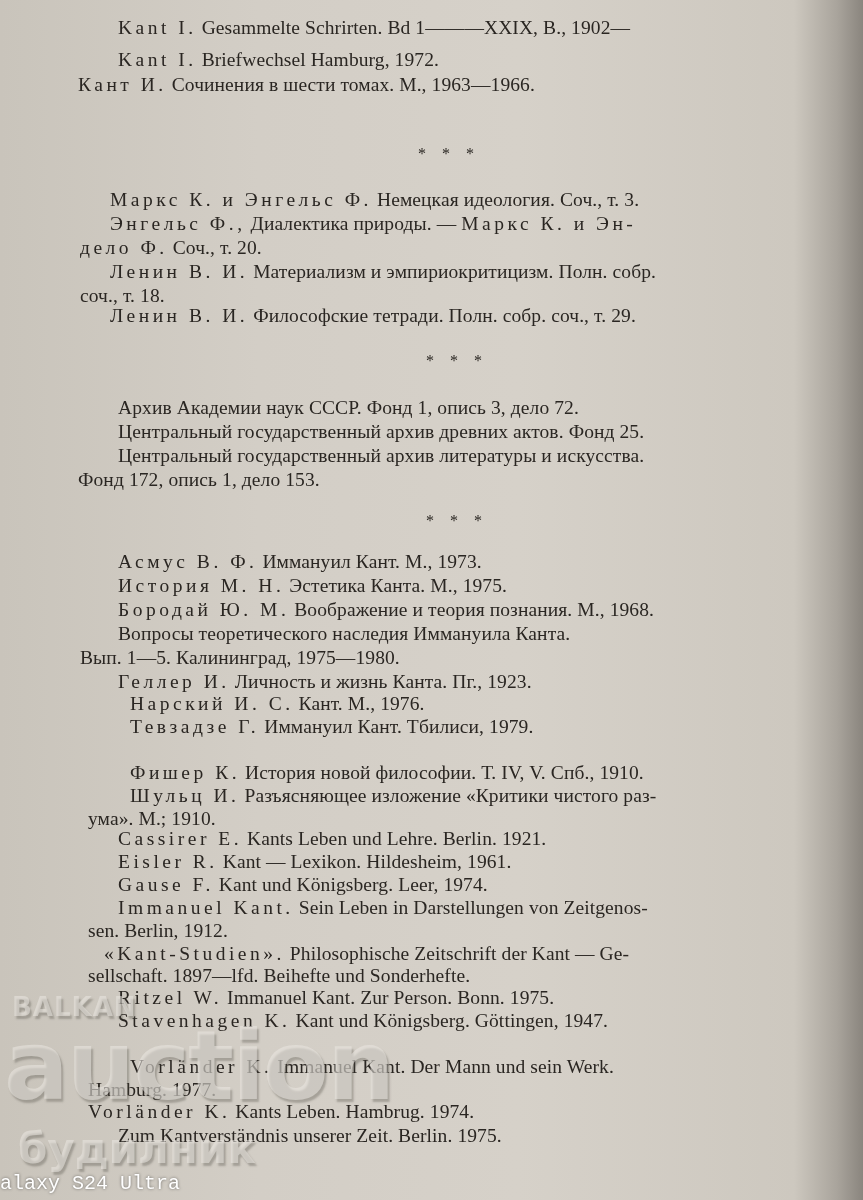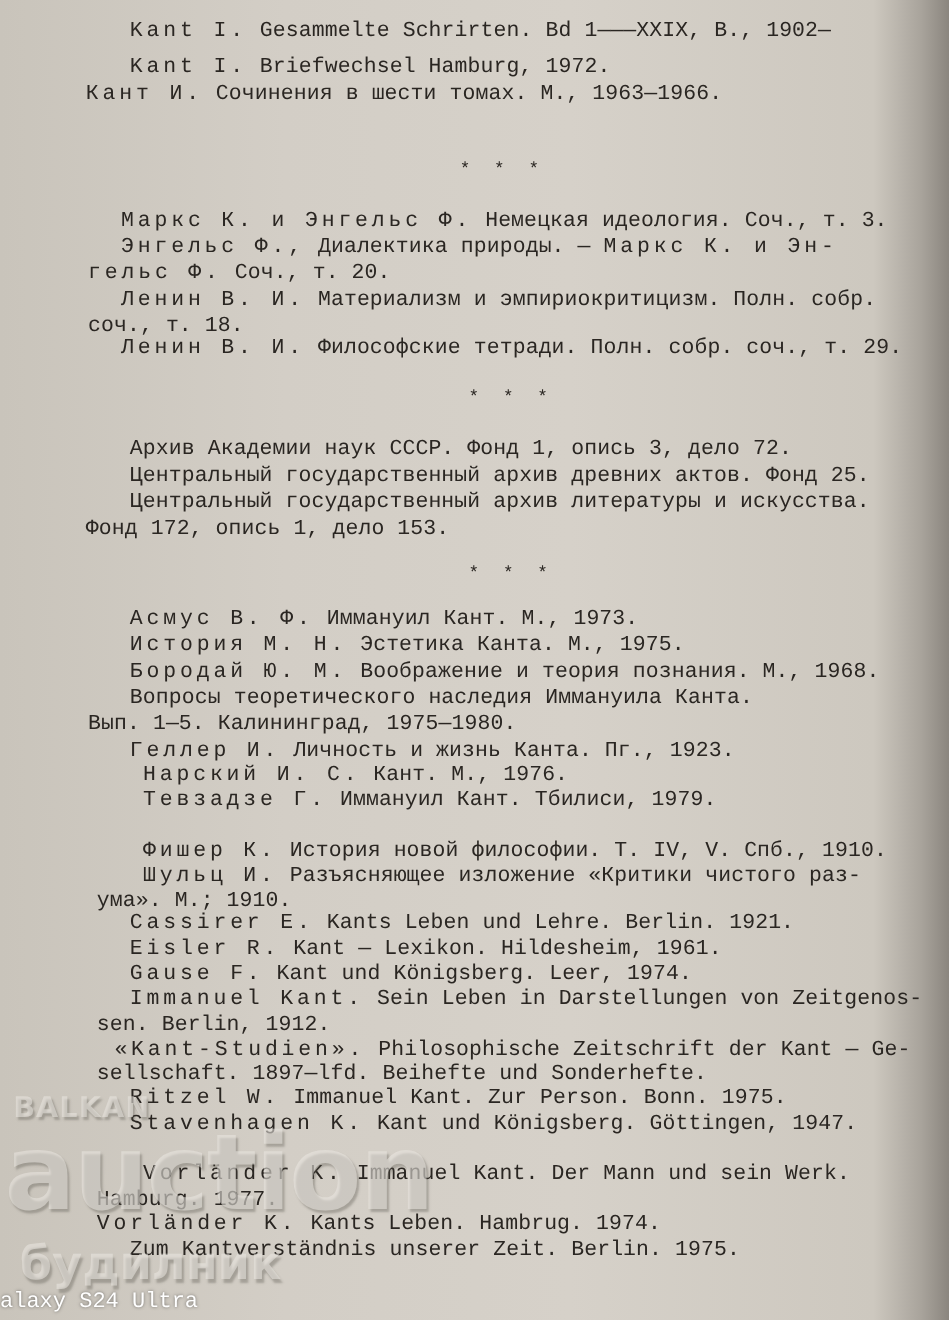--- a/index.html
+++ b/index.html
@@ -2,21 +2,21 @@
 <html><head>
   <meta charset="utf-8">
   <style>
     html, body { margin: 0; padding: 0; }
     body {
       width: 863px; height: 1200px; overflow: hidden; position: relative;
       background: linear-gradient(90deg, #c9c4bb 0%, #d3cec6 30%, #d6d1c9 60%, #cdc8bf 92%, #a9a49c 97%, #8a857e 100%);
       font-family: "Liberation Serif", "DejaVu Serif", serif;
       color: #2a2622;
     }
-    .page { position: absolute; left: 0; top: 0; width: 863px; height: 1200px; font-family: Liberation Mono, monospace; }
+    .page { position: absolute; left: 0; top: 0; width: 863px; height: 1200px; }
     .line {
       position: absolute; white-space: nowrap; font-size: 19.5px; line-height: 24px;
       letter-spacing: 0.1px;
     }
     .sp { letter-spacing: 3.5px; }
     .stars { position: absolute; font-size: 16px; letter-spacing: 6px; }
     .wm {
       position: absolute; font-family: "DejaVu Sans", sans-serif; font-weight: bold;
       color: rgba(235,232,226,0.55); text-shadow: 2px 3px 2px rgba(80,76,70,0.35);
     }
@@ -42,21 +42,21 @@
 
   <div class="stars" style="left:418px; top:145px;">* * *</div>
 
   <div class="line" style="left:110px; top:188px;">
     <span class="sp">Маркс К. и Энгельс Ф.</span><span> Немецкая идеология. Соч., т. 3.</span>
   </div>
   <div class="line" style="left:110px; top:212px;">
     <span class="sp">Энгельс Ф.,</span><span> Диалектика природы. — </span><span class="sp">Маркс К.  и  Эн-</span>
   </div>
   <div class="line" style="left:80px; top:236px;">
-    <span class="sp">гельс Ф.</span><span> Соч., т. 20.</span>
+    <span class="sp">дело Ф.</span><span> Соч., т. 20.</span>
   </div>
   <div class="line" style="left:110px; top:260px;">
     <span class="sp">Ленин В. И.</span><span> Материализм и эмпириокритицизм. Полн. собр.</span>
   </div>
   <div class="line" style="left:80px; top:284px;">
     <span>соч., т. 18.</span>
   </div>
   <div class="line" style="left:110px; top:304px;">
     <span class="sp">Ленин В. И.</span><span> Философские тетради. Полн. собр. соч., т. 29.</span>
   </div>

